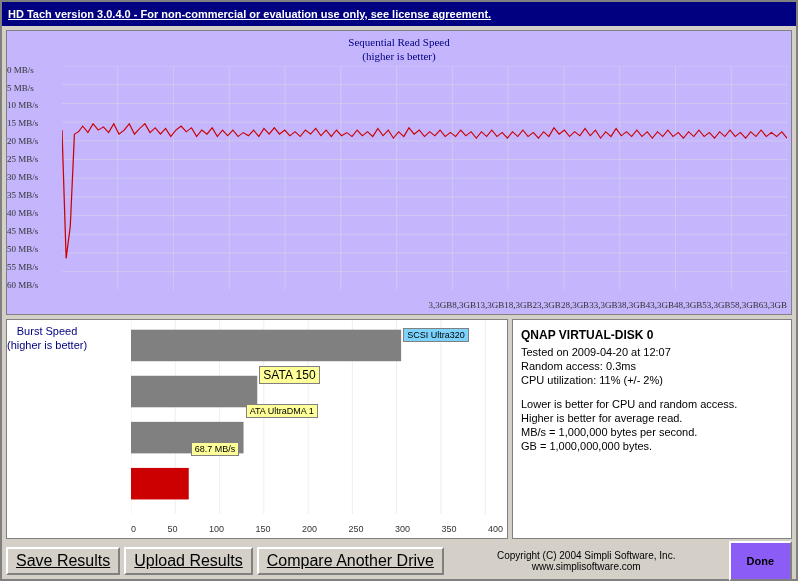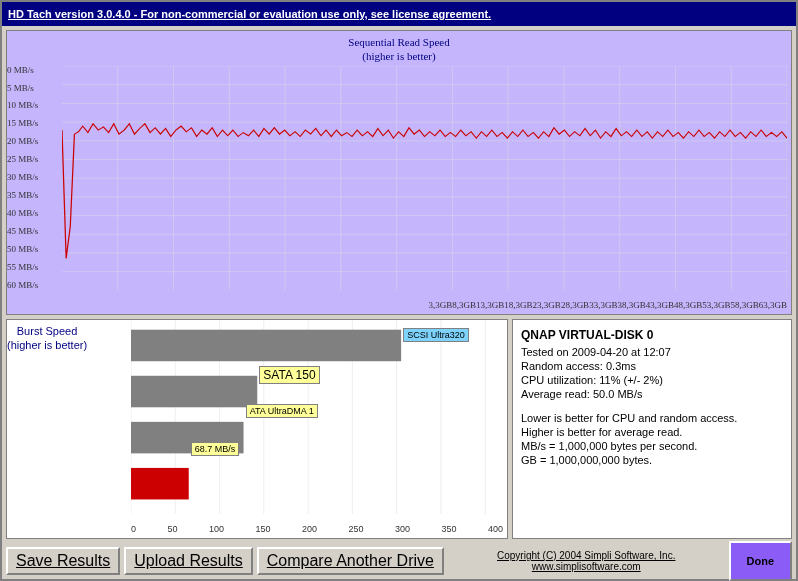--- a/index.html
+++ b/index.html
@@ -158,21 +158,20 @@
       cursor: pointer;
       min-width: 90px;
       text-align: center;
       text-decoration: underline;
     }
     .copyright {
       flex: 1;
       text-align: center;
       font-size: 10px;
       color: #000;
-      text-decoration: underline;
     }
     .done-btn {
       background: #8b5cf6;
       border: 2px solid;
       border-color: #ffffff #808080 #808080 #ffffff;
       padding: 12px 16px;
       font-size: 11px;
       cursor: pointer;
       font-weight: bold;
     }
@@ -320,21 +319,20 @@
             <span>400</span>
           </div>
         </div>
       </div>
 
       <div class="info-panel">
         <div class="info-title">QNAP VIRTUAL-DISK 0</div>
         <div class="info-line">Tested on 2009-04-20 at 12:07</div>
         <div class="info-line">Random access: 0.3ms</div>
         <div class="info-line">CPU utilization: 11% (+/- 2%)</div>
-        <div class="info-line">Average read: 50.0 MB/s</div>
         <div style="margin-top:10px"></div>
         <div class="info-line">Lower is better for CPU and random access.</div>
         <div class="info-line">Higher is better for average read.</div>
         <div class="info-line">MB/s = 1,000,000 bytes per second.</div>
         <div class="info-line">GB = 1,000,000,000 bytes.</div>
       </div>
     </div>
   </div>
 
   <div class="bottom-bar">

